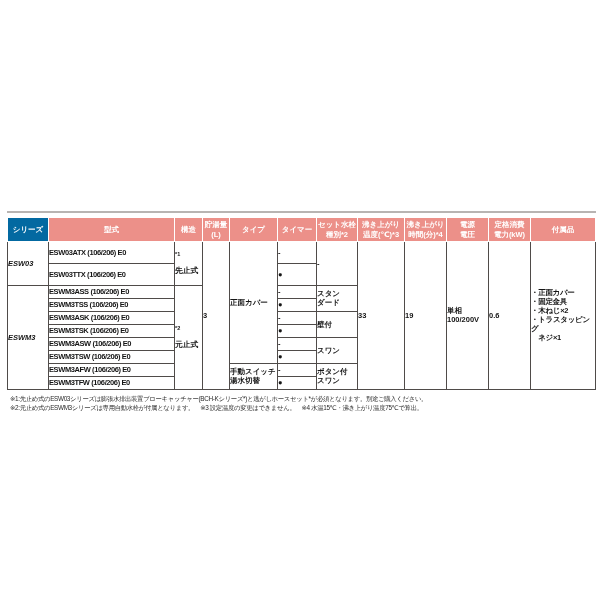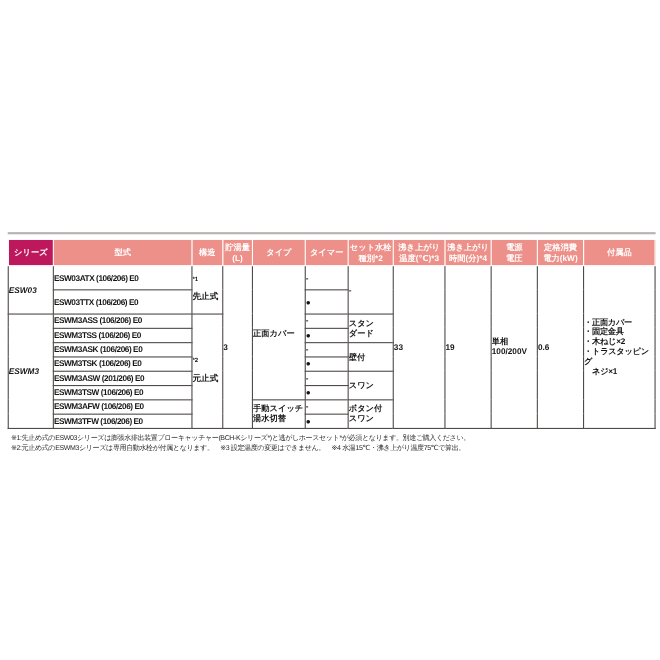--- a/index.html
+++ b/index.html
@@ -12,33 +12,33 @@
   .toprule{height:2px;background:#b8b4b2;margin-bottom:4px;}
   table.spec{
     border-collapse:collapse;table-layout:fixed;width:588px;
     font-family:"Liberation Sans","DejaVu Sans",sans-serif;
   }
   table.spec th{
     background:#ec9089;color:#ffffff;font-size:7.5px;font-weight:bold;
     border:1px solid #ffffff;padding:1px 0;line-height:1.25;
     white-space:pre-line;vertical-align:middle;text-align:center;height:21px;
   }
-  table.spec th.accent{background:#be185d;}
+  table.spec th.accent{background:#0369a1;}
   table.spec td{
     border:1px solid #4f4b49;color:#151515;background:#ffffff;
     font-size:7.5px;font-weight:bold;text-align:left;vertical-align:middle;
     padding:0;line-height:1.2;white-space:pre-line;height:12px;overflow:hidden;
   }
   td.model{text-align:left;padding-left:5px;font-size:8.5px;letter-spacing:-0.4px;white-space:nowrap;}
   td.series{font-size:8.5px;font-style:italic;}
   td.num{font-size:9px;}
   td.timer{font-size:7px;}
   td.acc{text-align:left;padding-left:5px;font-size:7.2px;line-height:1.45;letter-spacing:-0.3px;margin-left:30px;}
   .note{display:block;font-size:5.5px;line-height:1.1;margin-bottom:1px;}
-  .structlabel{display:block;font-size:7.8px;line-height:1.1;font-family:Liberation Mono, monospace;}
+  .structlabel{display:block;font-size:7.8px;line-height:1.1;}
   .footnotes{margin-top:4px;padding-left:3px;}
   .fn{font-size:6.4px;color:#2a2a2a;line-height:1.45;letter-spacing:-0.35px;white-space:nowrap;}
 </style>
 </head>
 <body>
 
 <div class="sheet">
   <div class="toprule"></div>
 
   <table class="spec">
@@ -123,21 +123,21 @@
       <tr>
         <td class="model">ESWM3ASK (106/206) E0</td>
         <td class="timer">-</td>
         <td rowspan="2">壁付</td>
       </tr>
       <tr>
         <td class="model">ESWM3TSK (106/206) E0</td>
         <td class="timer">●</td>
       </tr>
       <tr>
-        <td class="model">ESWM3ASW (201/206) E0</td>
+        <td class="model">ESWM3ASW (106/206) E0</td>
         <td class="timer">-</td>
         <td rowspan="2">スワン</td>
       </tr>
       <tr>
         <td class="model">ESWM3TSW (106/206) E0</td>
         <td class="timer">●</td>
       </tr>
       <tr>
         <td class="model">ESWM3AFW (106/206) E0</td>
         <td rowspan="2">手動スイッチ

